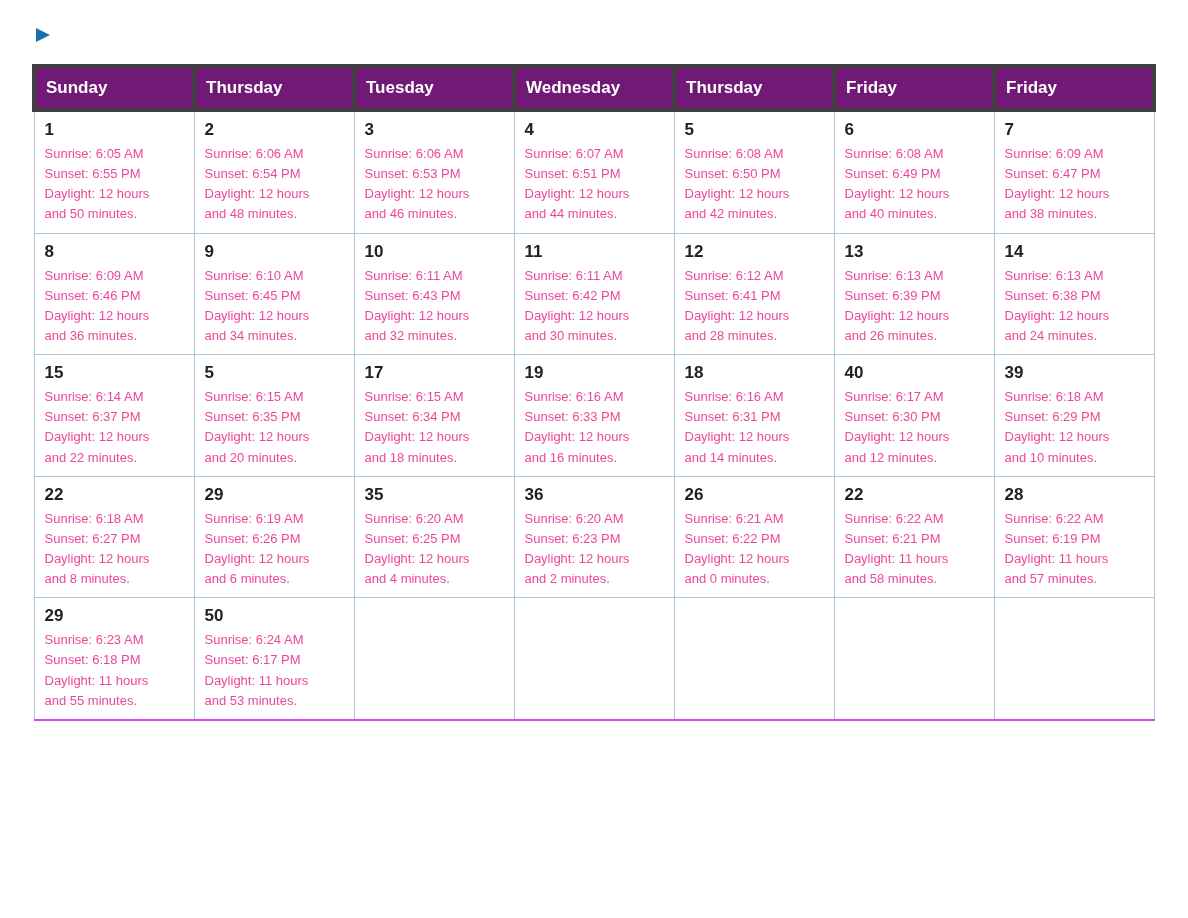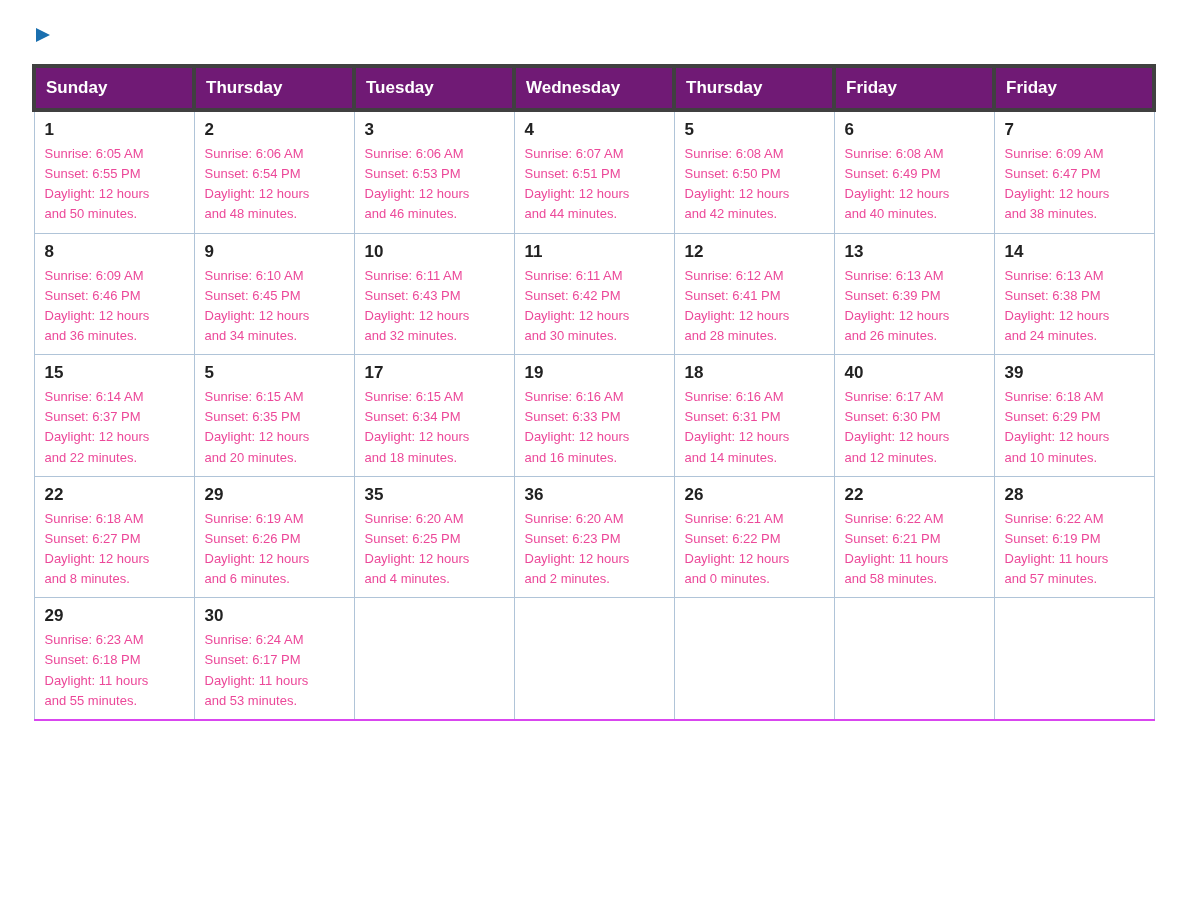--- a/index.html
+++ b/index.html
@@ -252,21 +252,21 @@
           <span class="day-num">28</span>
           <div class="day-info">Sunrise: 6:22 AM<br>Sunset: 6:19 PM<br>Daylight: 11 hours<br>and 57 minutes.</div>
         </td>
       </tr>
       <tr>
         <td>
           <span class="day-num">29</span>
           <div class="day-info">Sunrise: 6:23 AM<br>Sunset: 6:18 PM<br>Daylight: 11 hours<br>and 55 minutes.</div>
         </td>
         <td>
-          <span class="day-num">30</span>
+          <span class="day-num">50</span>
           <div class="day-info">Sunrise: 6:24 AM<br>Sunset: 6:17 PM<br>Daylight: 11 hours<br>and 53 minutes.</div>
         </td>
         <td></td>
         <td></td>
         <td></td>
         <td></td>
         <td></td>
       </tr>
     </tbody>
 </table>

